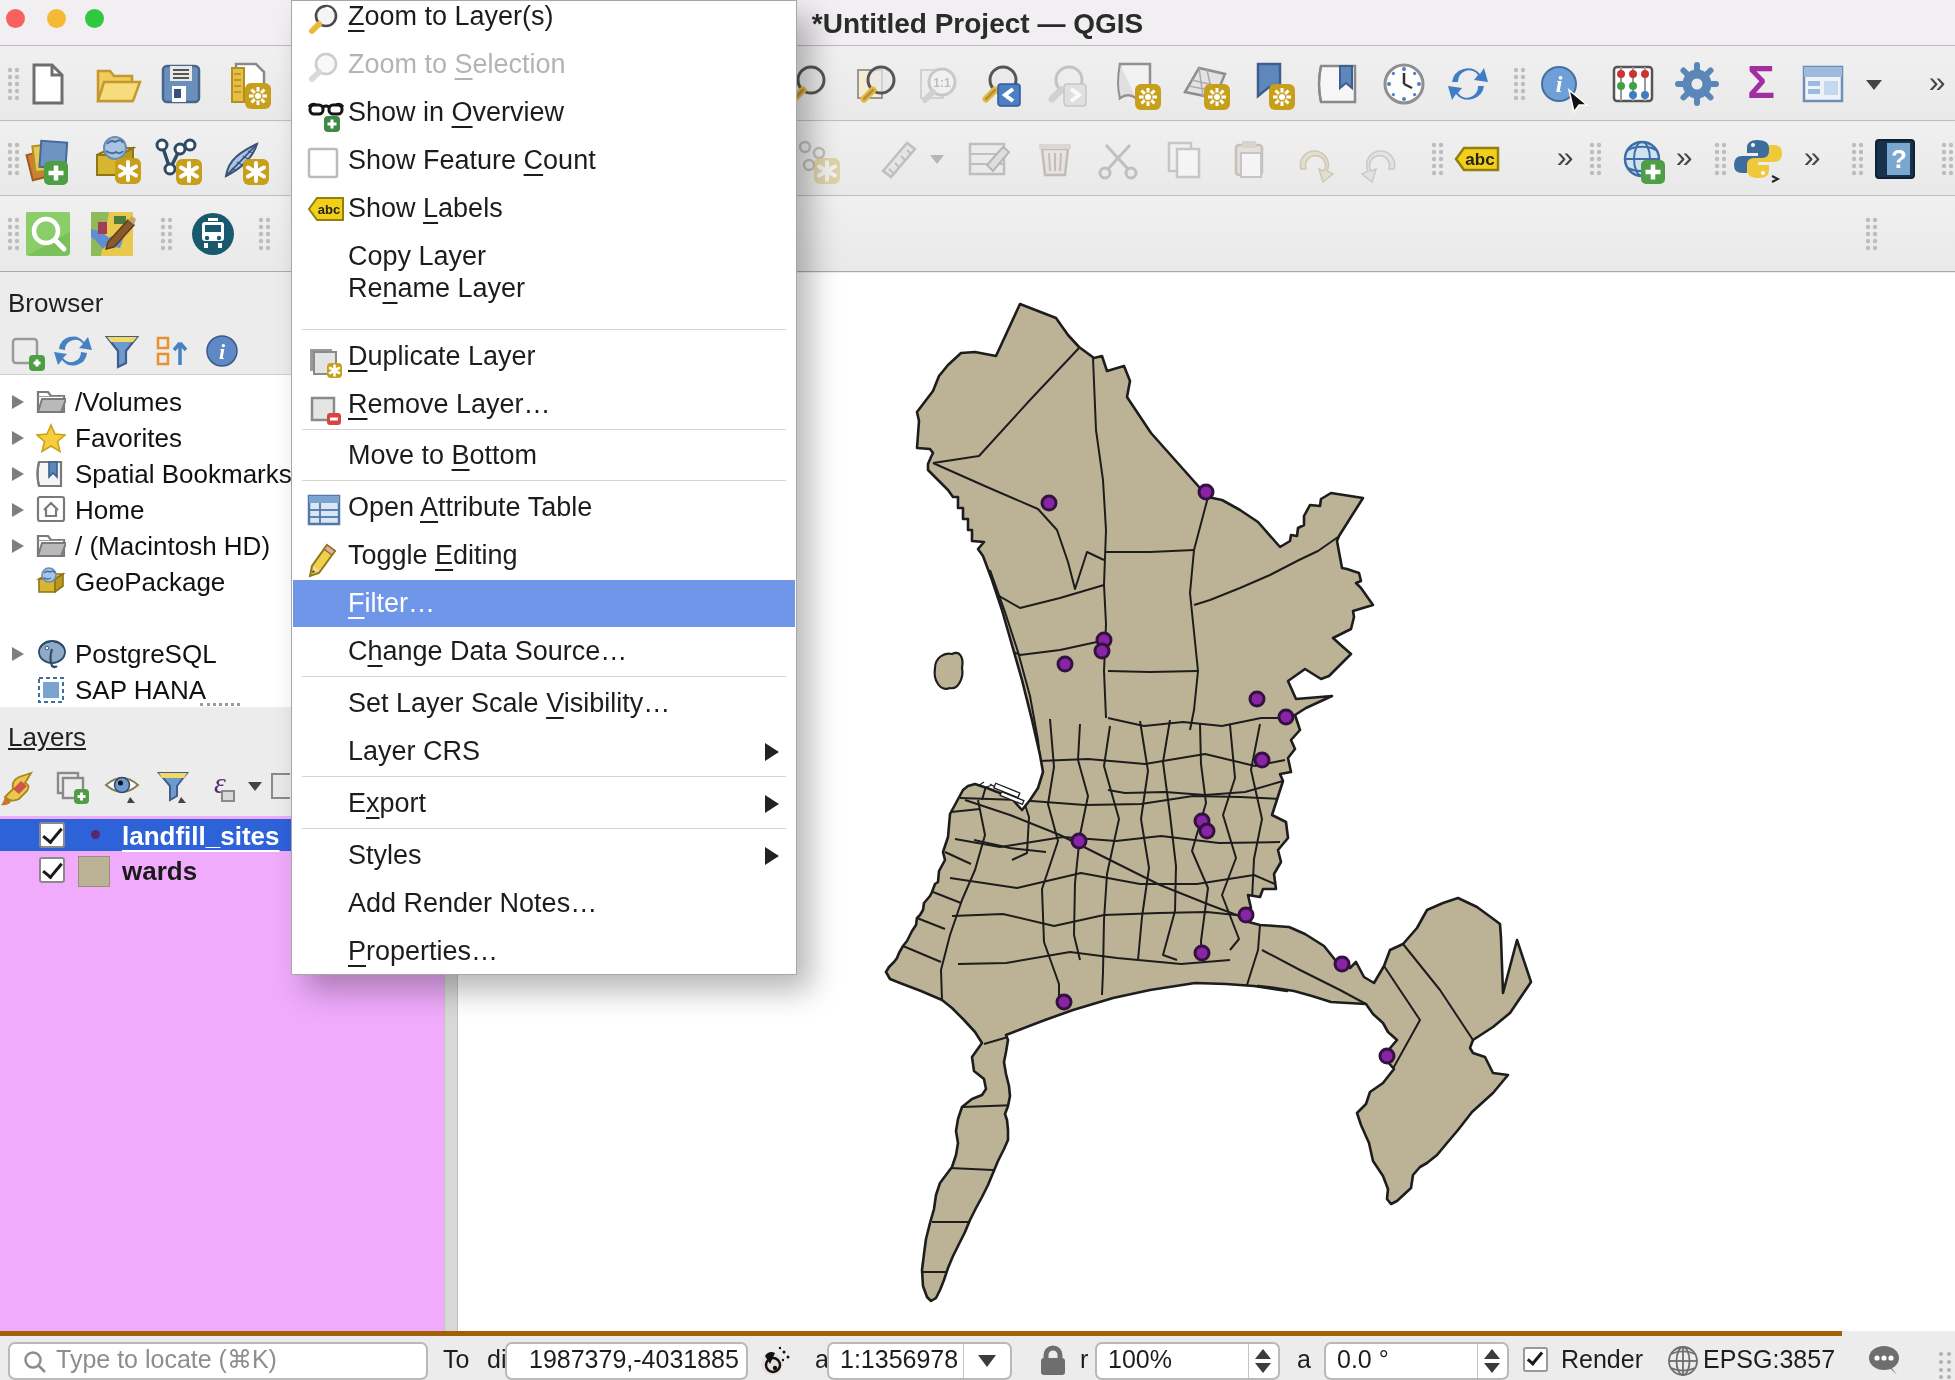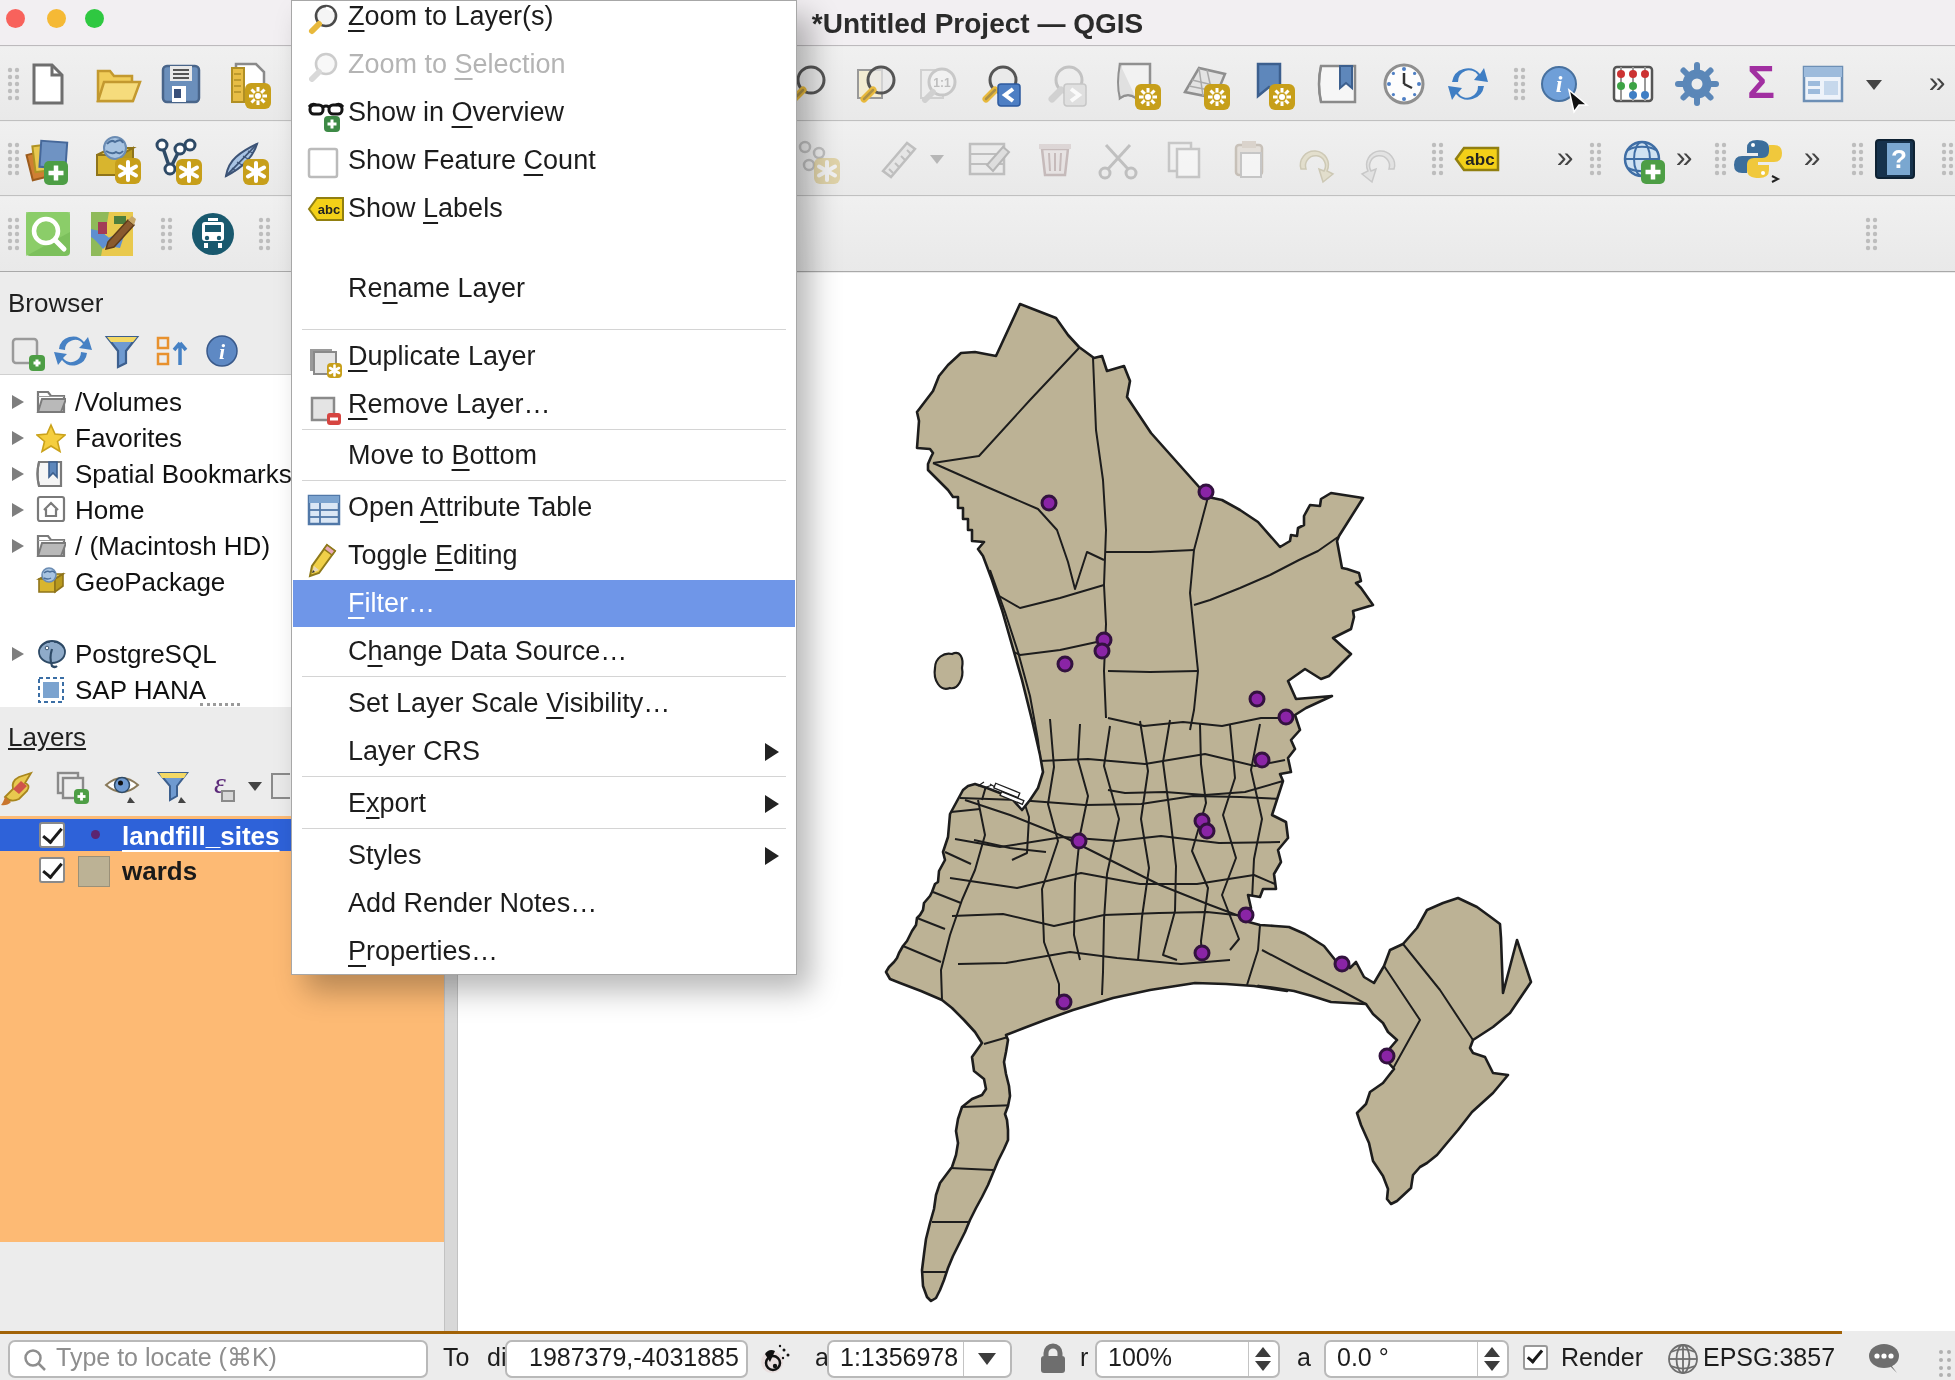--- a/index.html
+++ b/index.html
@@ -22,40 +22,40 @@
   #canvas { left:458px; top:273px; width:1497px; height:1058px; background:#fff; }
 
   .ptitle { font-size:26px; color:#1f1f1f; }
   #browserlist { left:0; top:374px; width:444px; height:333px; background:#fff; border-top:1px solid #d0d0d0; }
   .trow-item { position:absolute; left:0; width:444px; height:36px; }
   .tri { position:absolute; left:12px; top:11px; width:0; height:0; border-left:12px solid #7e7e7e; border-top:7px solid transparent; border-bottom:7px solid transparent; }
   .titext { position:absolute; left:75px; top:3px; font-size:26px; color:#111; white-space:nowrap; }
   .ticon { position:absolute; left:36px; top:3px; width:28px; height:28px; }
 
   #layerspanel { left:0; top:707px; width:444px; height:109px; background:#ececec; }
-  #layerslist { left:0; top:816px; width:444px; height:426px; background:#fdba74; }
+  #layerslist { left:0; top:816px; width:444px; height:561px; background:#f0abfc; }
   .lrow { position:absolute; left:0; width:444px; height:32px; }
   .cbx { position:absolute; left:39px; top:3px; width:26px; height:26px; background:#fff; border:2px solid #8a8a8a; border-radius:3px; }
   .cbx:after { content:""; position:absolute; left:6px; top:0px; width:8px; height:16px; border:solid #1a1a1a; border-width:0 3px 3px 0; transform:rotate(40deg); }
   .lname { position:absolute; left:122px; top:2px; font-size:26px; font-weight:bold; }
 
   
   #menu { left:291px; top:0px; width:506px; height:975px; background:#ffffff; border:1px solid #a7a7a7; box-shadow:14px 16px 28px rgba(0,0,0,0.28); z-index:50; }
   .mi { position:absolute; left:1px; width:502px; height:48px; }
   .mi .t { position:absolute; left:55px; top:8px; font-size:27px; color:#1c1c1c; white-space:nowrap; }
   .mi .ic { position:absolute; left:14px; top:10px; width:30px; height:30px; }
   .msep { position:absolute; left:10px; width:484px; height:1px; background:#d4d4d4; }
   .mhl { background:#6f96e8;text-align:right; }
   .mhl .t { color:#fff; }
   .mdis .t { color:#b4b4b4; }
   .subarrow { position:absolute; right:16px; top:15px; width:0; height:0; border-left:14px solid #222; border-top:9px solid transparent; border-bottom:9px solid transparent; }
   .u { text-decoration:underline; text-underline-offset:5px; text-decoration-thickness:2px; }
 
   
-  #statusbar { left:0; top:1331px; width:1842px; height:49px; background:#ececec; border-top:3px solid #a16207; }
+  #statusbar { left:0; top:1331px; width:1842px; height:49px; background:#ececec; border-top:5px solid #a16207; }
   .sbox { position:absolute; background:#fff; border:2px solid #b9b9b9; border-radius:7px; height:38px; top:6px; }
   .stext { position:absolute; font-size:25px; color:#1d1d1d; white-space:nowrap; }
 </style>
 </head>
 <body>
 
 <div class="abs" id="titlebar"></div>
 <div class="abs tl" style="left:6px; background:#f8625c;"></div>
 <div class="abs tl" style="left:47px; background:#f5b935;"></div>
 <div class="abs tl" style="left:85px; background:#2fc841;"></div>
@@ -787,20 +787,23 @@
         </svg></span>
       <span class="t">Show Feature <span class="u">C</span>ount</span>
     </div>
   <div class="mi" style="top:184px;">
       <span class="ic"><svg width="38" height="28" viewBox="0 0 38 28">
           <path d="M2,14 l8,-11 h26 v22 H10 Z" fill="#f3d018" stroke="#917f10" stroke-width="2"></path>
           <text x="22" y="19" font-size="13" font-weight="bold" fill="#222" text-anchor="middle" font-family="Liberation Sans">abc</text>
         </svg></span>
       <span class="t">Show <span class="u">L</span>abels</span>
     </div>
+  <div class="mi" style="top:232px;">
+      <span class="t">Copy Layer</span>
+    </div>
   <div class="mi" style="top:264px;">
       <span class="t">Re<span class="u">n</span>ame Layer</span>
     </div>
   <div class="msep" style="top:328px;"></div>
   <div class="mi" style="top:332px;">
       <span class="ic"><svg width="36" height="36" viewBox="0 0 36 36">
           <rect x="3" y="6" width="22" height="22" fill="#9a9a9a"></rect>
           <rect x="7" y="9" width="22" height="22" fill="#e4e4e4" stroke="#8a8a8a" stroke-width="2"></rect>
           <rect x="20" y="20" width="15" height="15" rx="4" fill="#c79f1a"></rect>
           <g stroke="#fff" stroke-width="2.6" stroke-linecap="round">

